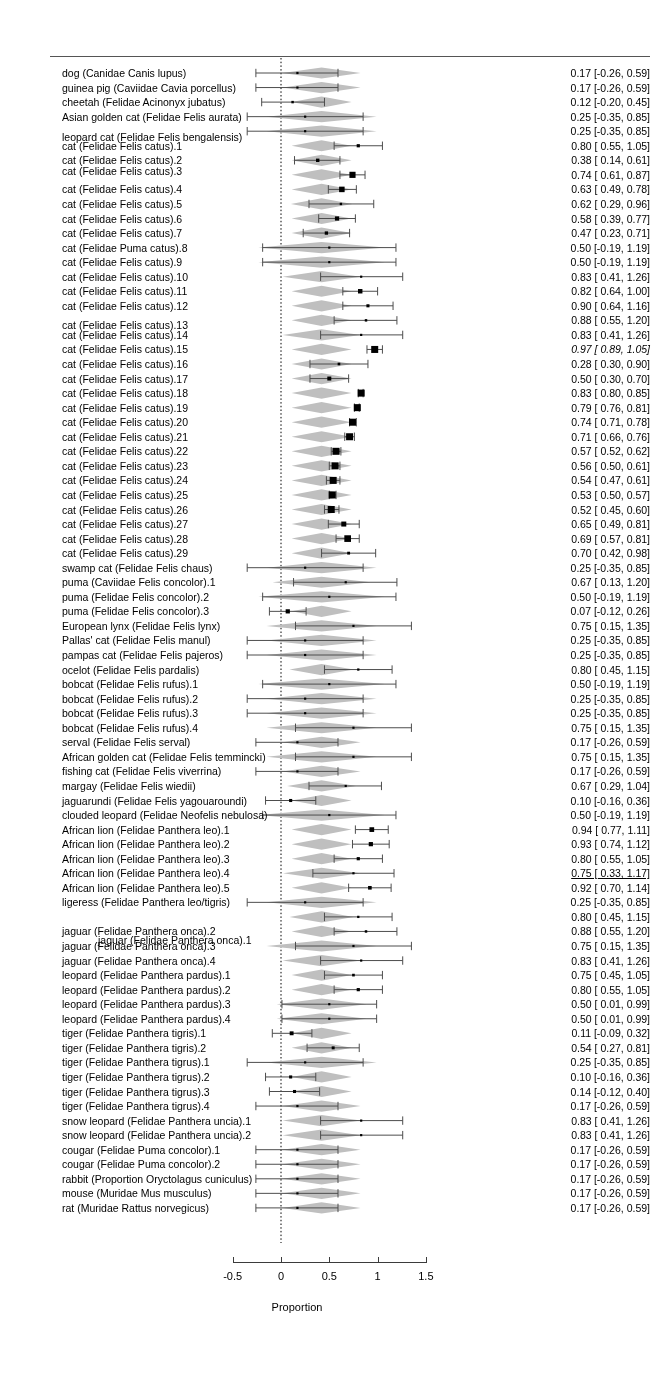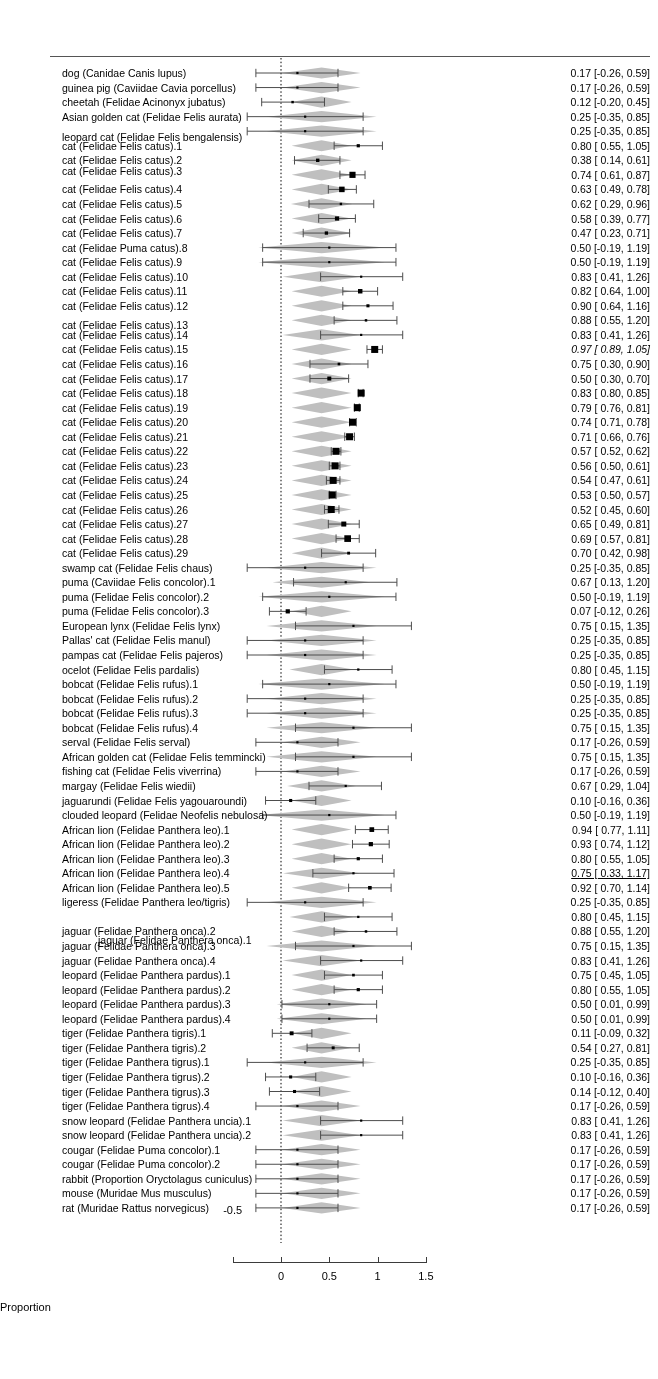--- a/index.html
+++ b/index.html
@@ -4,21 +4,21 @@
 <style>
   html,body{margin:0;padding:0;background:#ffffff;}
   body{width:658px;height:1379px;font-family:"Liberation Sans", sans-serif;color:#000;}
   #plot{position:relative;width:658px;height:1379px;overflow:hidden;}
   .hrule{position:absolute;left:50px;right:8px;top:56px;height:1px;background:#555;}
   .rowlabel{position:absolute;left:62px;font-size:10.5px;line-height:10.5px;white-space:nowrap;color:#000;}
   .rowvalue{position:absolute;right:8px;font-size:10.5px;line-height:10.5px;white-space:nowrap;text-align:right;color:#000;font-variant-numeric:tabular-nums;}
   .axis-line{position:absolute;height:1px;background:#3b3b3b;}
   .axis-tick{position:absolute;width:1px;background:#3b3b3b;}
   .axis-tick-label{position:absolute;font-size:11px;line-height:11px;text-align:center;color:#000;}
-  .axis-title{position:absolute;font-size:11px;line-height:11px;color:#000;width:594px;left:0;}
+  .axis-title{position:absolute;font-size:11px;line-height:11px;text-align:center;color:#000;width:594px;left:0;}
   svg.diamond-svg{position:absolute;left:0;top:0;overflow:visible;}
 </style>
 </head>
 <body>
 
 <div id="plot">
   <div class="hrule"></div>
   <svg class="diamond-svg" id="shapes" width="658" height="1379">
       <line x1="281" x2="281" y1="58" y2="1243" stroke="#000" stroke-width="1" stroke-dasharray="1.5,2.2"></line>
       <polygon points="282.56975,73 321.572,67.4 360.57425,73 321.572,78.6" fill="#bfbfbf"></polygon>
@@ -512,21 +512,21 @@
       <div class="rowvalue" style="top: 213.5px;">0.58 [ 0.39, 0.77]</div>
       <div class="rowvalue" style="top: 228.05px;">0.47 [ 0.23, 0.71]</div>
       <div class="rowvalue" style="top: 242.6px;">0.50 [-0.19, 1.19]</div>
       <div class="rowvalue" style="top: 257.15px;">0.50 [-0.19, 1.19]</div>
       <div class="rowvalue" style="top: 271.7px;">0.83 [ 0.41, 1.26]</div>
       <div class="rowvalue" style="top: 286.25px;">0.82 [ 0.64, 1.00]</div>
       <div class="rowvalue" style="top: 300.8px;">0.90 [ 0.64, 1.16]</div>
       <div class="rowvalue" style="top: 315.35px;">0.88 [ 0.55, 1.20]</div>
       <div class="rowvalue" style="top: 329.9px;">0.83 [ 0.41, 1.26]</div>
       <div class="rowvalue" style="top: 344.45px; font-style: italic;">0.97 [ 0.89, 1.05]</div>
-      <div class="rowvalue" style="top: 359px;">0.75 [ 0.30, 0.90]</div>
+      <div class="rowvalue" style="top: 359px;">0.28 [ 0.30, 0.90]</div>
       <div class="rowvalue" style="top: 373.55px;">0.50 [ 0.30, 0.70]</div>
       <div class="rowvalue" style="top: 388.1px;">0.83 [ 0.80, 0.85]</div>
       <div class="rowvalue" style="top: 402.65px;">0.79 [ 0.76, 0.81]</div>
       <div class="rowvalue" style="top: 417.2px;">0.74 [ 0.71, 0.78]</div>
       <div class="rowvalue" style="top: 431.75px;">0.71 [ 0.66, 0.76]</div>
       <div class="rowvalue" style="top: 446.3px;">0.57 [ 0.52, 0.62]</div>
       <div class="rowvalue" style="top: 460.85px;">0.56 [ 0.50, 0.61]</div>
       <div class="rowvalue" style="top: 475.4px;">0.54 [ 0.47, 0.61]</div>
       <div class="rowvalue" style="top: 489.95px;">0.53 [ 0.50, 0.57]</div>
       <div class="rowvalue" style="top: 504.5px;">0.52 [ 0.45, 0.60]</div>
@@ -575,21 +575,21 @@
       <div class="rowvalue" style="top: 1130.15px;">0.83 [ 0.41, 1.26]</div>
       <div class="rowvalue" style="top: 1144.7px;">0.17 [-0.26, 0.59]</div>
       <div class="rowvalue" style="top: 1159.25px;">0.17 [-0.26, 0.59]</div>
       <div class="rowvalue" style="top: 1173.8px;">0.17 [-0.26, 0.59]</div>
       <div class="rowvalue" style="top: 1188.35px;">0.17 [-0.26, 0.59]</div>
       <div class="rowvalue" style="top: 1202.9px;">0.17 [-0.26, 0.59]</div>
     </div>
   <div id="axis">
       <div class="axis-line" style="left: 232.7px; width: 193.2px; top: 1262px;"></div>
       <div class="axis-tick" style="left: 232.7px; top: 1257px; height: 6px;"></div>
-      <div class="axis-tick-label" style="left: 207.7px; width: 50px; top: 1205px;">-0.5</div>
+      <div class="axis-tick-label" style="left: 207.7px; width: 50px; top: 1271px;">-0.5</div>
       <div class="axis-tick" style="left: 281px; top: 1257px; height: 6px;"></div>
       <div class="axis-tick-label" style="left: 256px; width: 50px; top: 1271px;">0</div>
       <div class="axis-tick" style="left: 329.3px; top: 1257px; height: 6px;"></div>
       <div class="axis-tick-label" style="left: 304.3px; width: 50px; top: 1271px;">0.5</div>
       <div class="axis-tick" style="left: 377.6px; top: 1257px; height: 6px;"></div>
       <div class="axis-tick-label" style="left: 352.6px; width: 50px; top: 1271px;">1</div>
       <div class="axis-tick" style="left: 425.9px; top: 1257px; height: 6px;"></div>
       <div class="axis-tick-label" style="left: 400.9px; width: 50px; top: 1271px;">1.5</div>
     </div>
   <div class="axis-title" id="axis-title" style="top:1302px;">Proportion</div>

